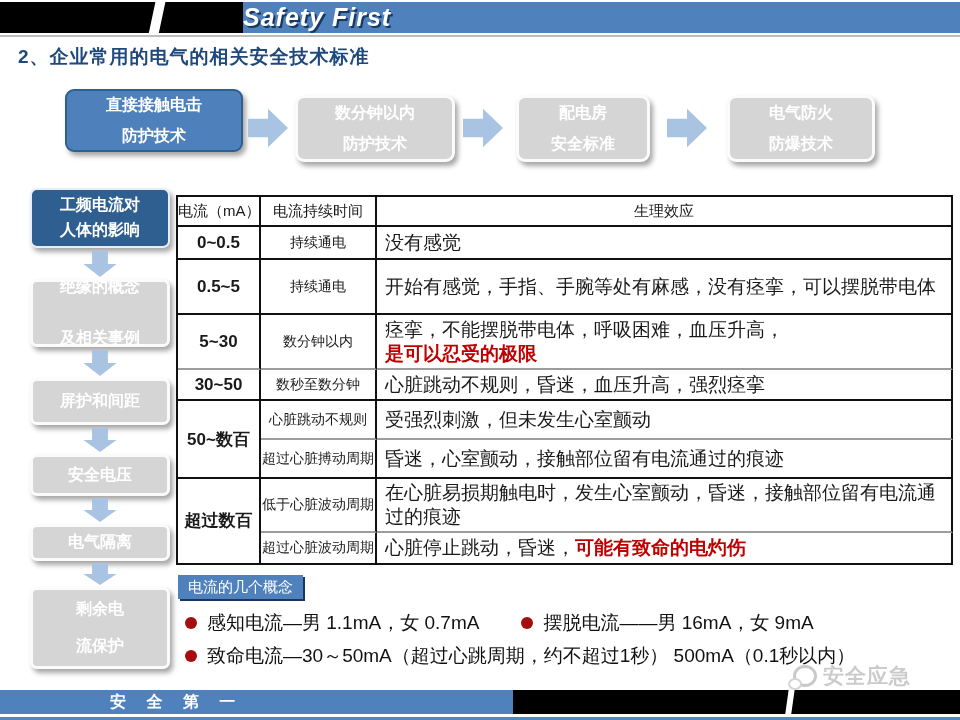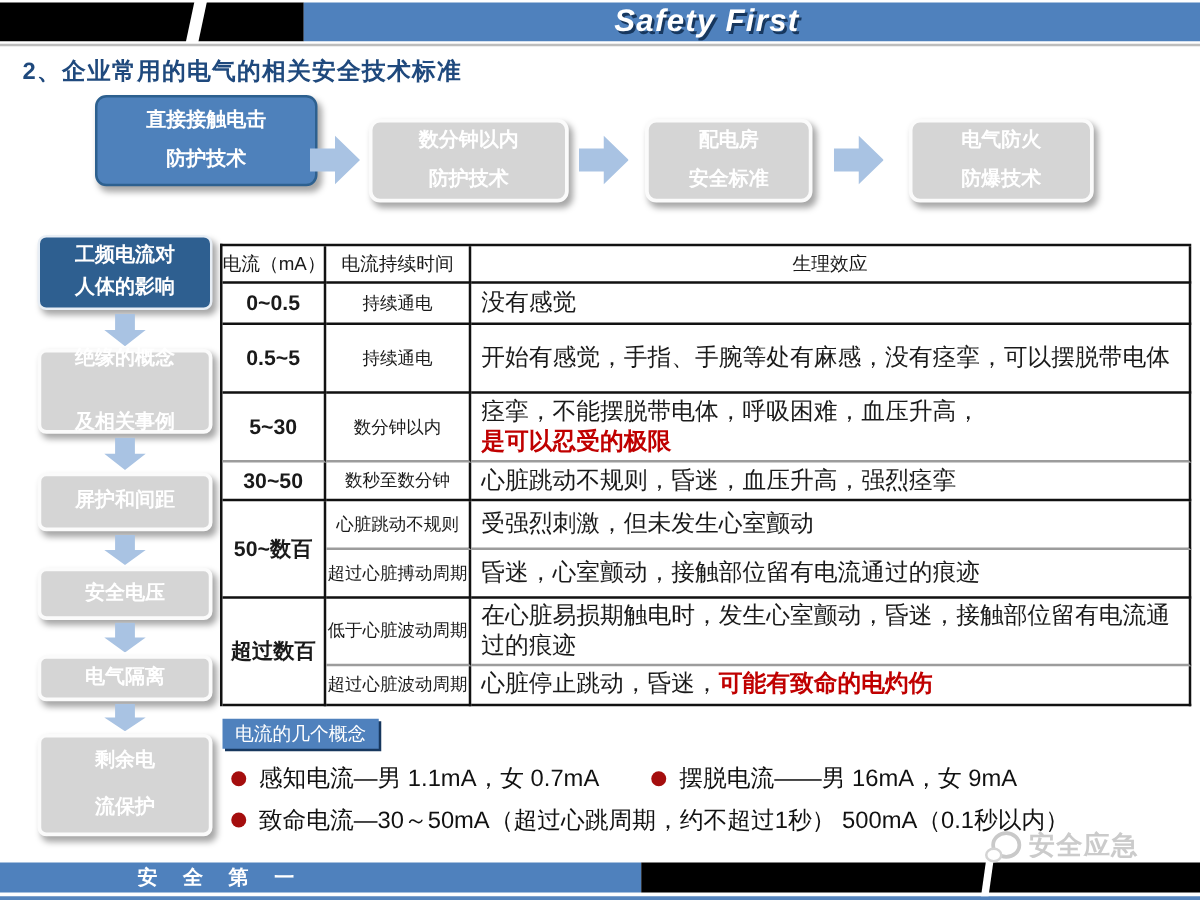--- a/index.html
+++ b/index.html
@@ -7,34 +7,34 @@
   body {
     font-family:"Liberation Sans","DejaVu Sans",sans-serif;
     background:#fff; position:relative; overflow:hidden;
   }
   .abs { position:absolute; }
 
   
   .topbar-black { left:0; top:2px; width:243px; height:31px; background:#000; }
   .topbar-slash { left:152px; top:0; width:10px; height:36px; background:#fff; transform:skewX(-12deg); }
   .topbar-blue  { left:243px; top:2px; width:717px; height:31px; background:#4F81BD;
-                  display:flex; align-items:center; justify-content:center; padding-right:72px; }
+                  display:flex; align-items:center; justify-content:flex-start; padding-right:72px; }
   .brand { color:#fff; font-size:25px; font-weight:bold; font-style:italic;
            text-shadow:2px 2px 0 #17375E; letter-spacing:1px; }
   .header-line { left:0; top:35px; width:960px; height:2px; background:#bdbdbd; }
 
   .slide-title { left:18px; top:44px; font-size:19px; font-weight:bold; color:#1F497D; letter-spacing:1px; }
 
   
   .flow-box { border-radius:9px; color:#fff; font-weight:bold; font-size:16px;
               display:flex; flex-direction:column; align-items:center; justify-content:center;
               text-align:center; box-shadow:3px 4px 5px rgba(0,0,0,.35); line-height:1.9; }
   .flow-box.blue { background:#4E81BB; border:2px solid #2D608F; }
   .flow-box.gray { background:#D5D5D5; border:3px solid #FBFBFB; }
-  .fb1 { left:65px;  top:76px; width:178px; height:73px;margin-left:11px; }
+  .fb1 { left:65px;  top:89px; width:178px; height:63px; }
   .fb2 { left:295px; top:95px; width:160px; height:67px; }
   .fb3 { left:516px; top:95px; width:134px; height:67px; }
   .fb4 { left:727px; top:95px; width:148px; height:67px; }
   .arrow-right { background:#A9C3E3;
     clip-path:polygon(0 28%, 50% 28%, 50% 4%, 100% 50%, 50% 96%, 50% 72%, 0 72%); }
   .ar1 { left:248px; top:107px; width:40px; height:42px; }
   .ar2 { left:463px; top:107px; width:40px; height:42px; }
   .ar3 { left:667px; top:107px; width:40px; height:42px; }
 
   

